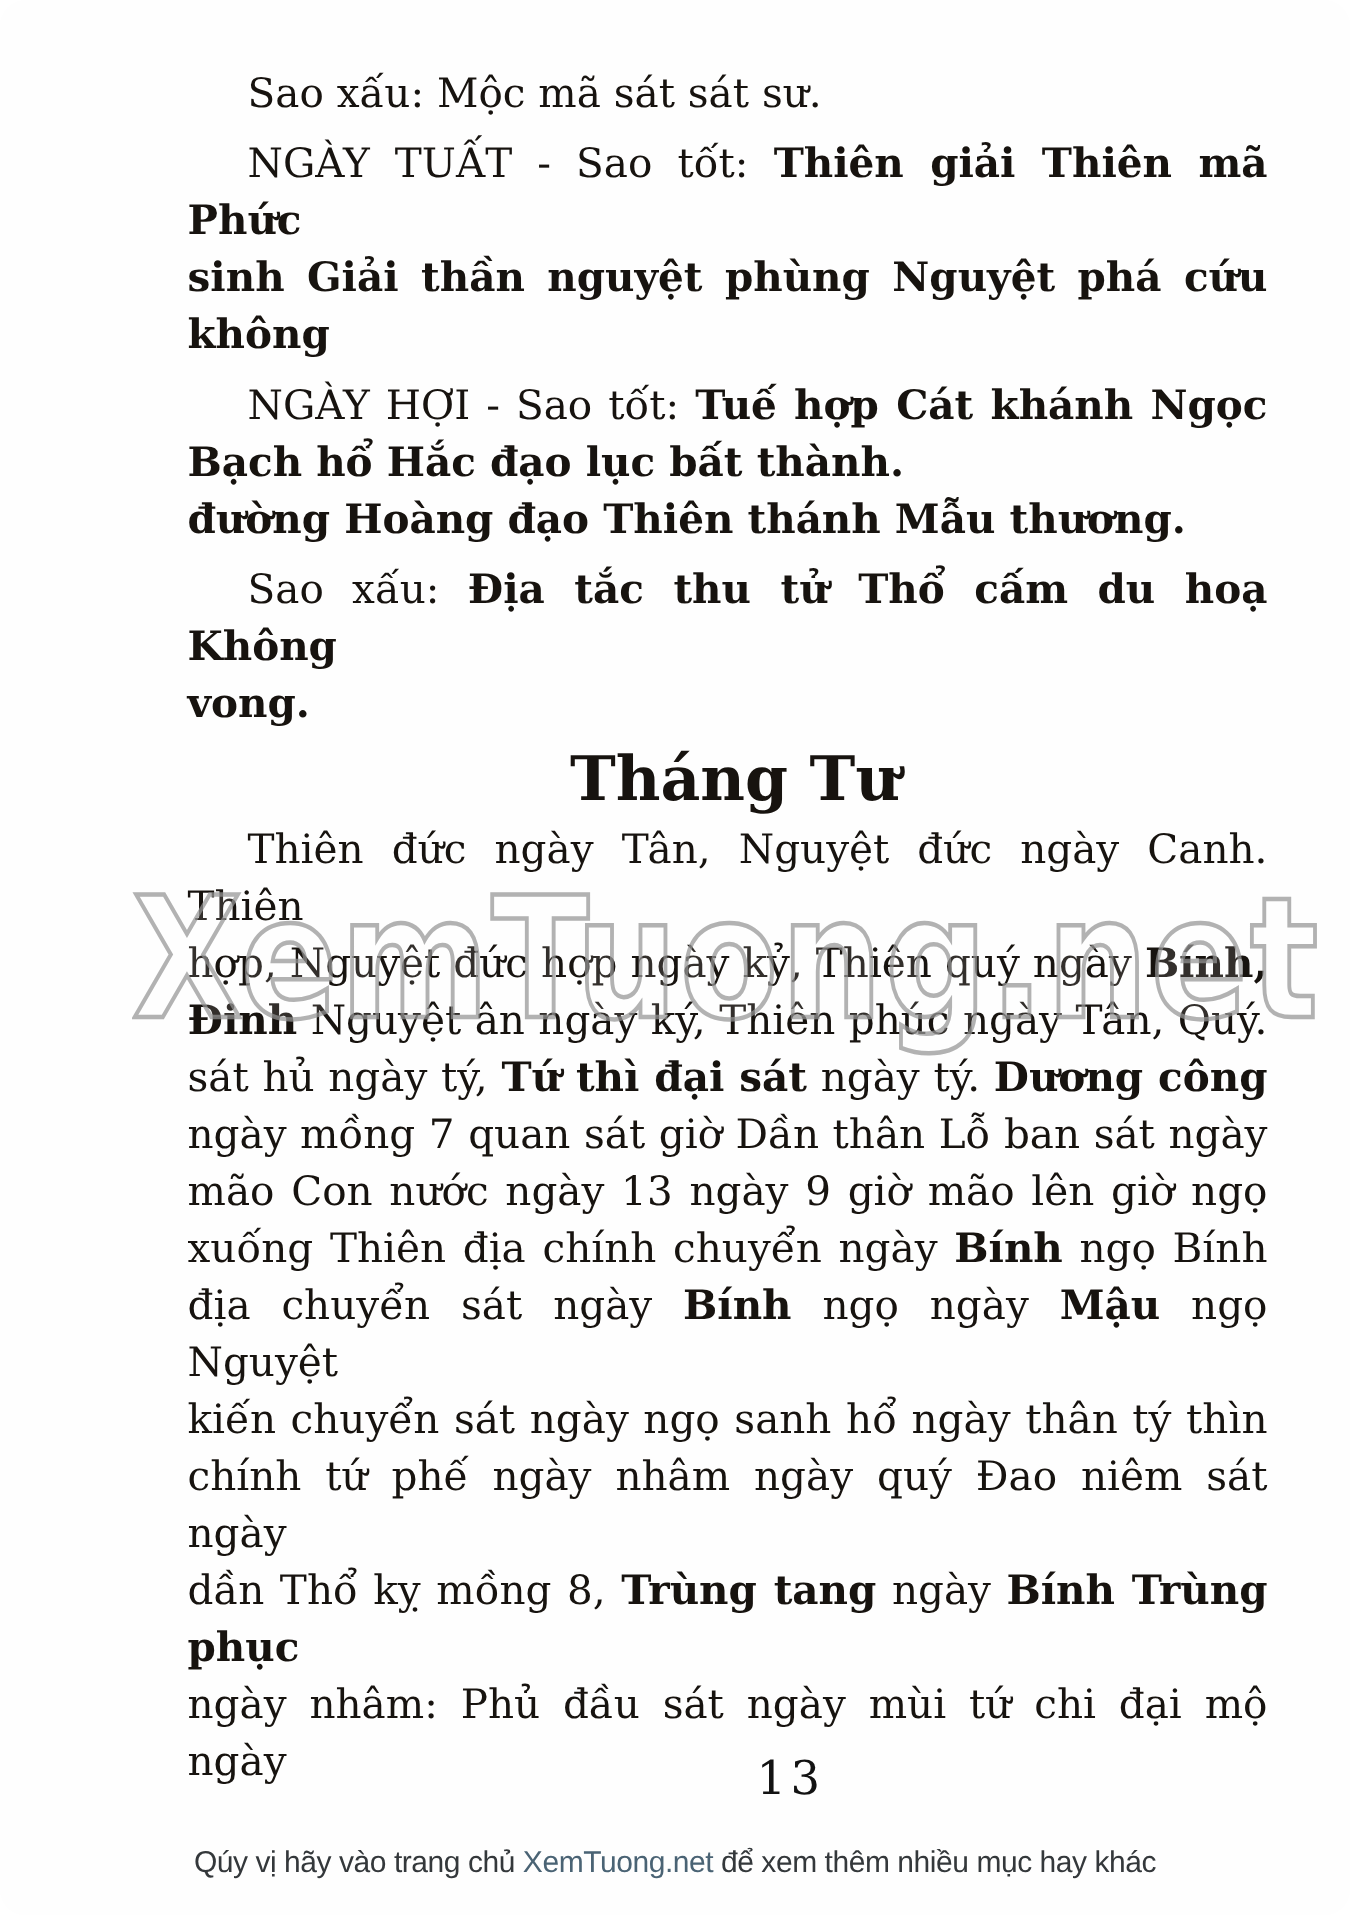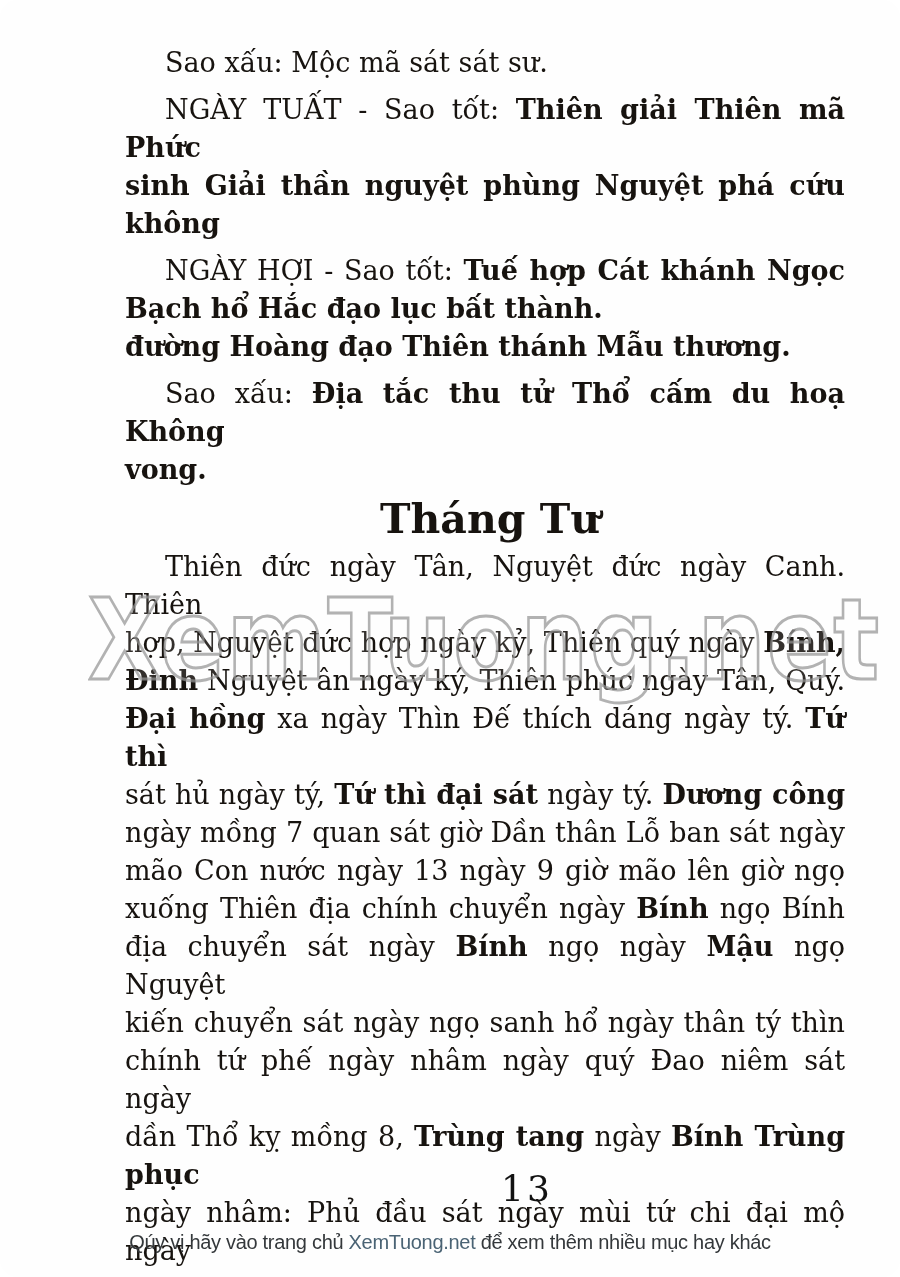--- a/index.html
+++ b/index.html
@@ -48,21 +48,21 @@
     transform:scaleX(0.85);
     transform-origin:left top;
     white-space:nowrap;
     pointer-events:none;
     z-index:5;
   }
   .page-number{
     position:absolute;
     top:1168px;left:527px;
     transform:translateX(-50%);
-    font-size:36px;
+    font-size:31px;
     letter-spacing:3px;
     color:#121212;
   }
   .footer{
     position:absolute;
     top:1231px;left:0;
     width:100%;
     text-align:center;
     font-family:"Liberation Sans", sans-serif;
     font-size:20px;
@@ -82,21 +82,20 @@
       <div class="line j"><span class="b">sinh Giải thần nguyệt phùng Nguyệt phá cứu không</span></div>
       <div class="line ind j"><span>NGÀY HỢI - Sao tốt: </span><span class="b">Tuế hợp Cát khánh Ngọc</span></div>
       <div class="line"><span class="b">Bạch hổ Hắc đạo lục bất thành.</span></div>
       <div class="line"><span class="b">đường Hoàng đạo Thiên thánh Mẫu thương.</span></div>
       <div class="line ind j"><span>Sao xấu: </span><span class="b">Địa tắc thu tử Thổ cấm du hoạ Không</span></div>
       <div class="line"><span class="b">vong.</span></div>
       <div class="heading">Tháng Tư</div>
       <div class="line ind j"><span>Thiên đức ngày Tân, Nguyệt đức ngày Canh. Thiên</span></div>
       <div class="line j"><span>hợp, Nguyệt đức hợp ngày kỷ, Thiên quý ngày </span><span class="b">Bính,</span></div>
       <div class="line j"><span class="b">Đinh</span><span> Nguyệt ân ngày ký, Thiên phúc ngày Tân, Quý.</span></div>
-      <div class="line j"><span class="b">Đại hồng</span><span> xa ngày Thìn Đế thích dáng ngày tý. </span><span class="b">Tứ thì</span></div>
       <div class="line j"><span>sát hủ ngày tý, </span><span class="b">Tứ thì đại sát</span><span> ngày tý. </span><span class="b">Dương công</span></div>
       <div class="line j"><span>ngày mồng 7 quan sát giờ Dần thân Lỗ ban sát ngày</span></div>
       <div class="line j"><span>mão Con nước ngày 13 ngày 9 giờ mão lên giờ ngọ</span></div>
       <div class="line j"><span>xuống Thiên địa chính chuyển ngày </span><span class="b">Bính</span><span> ngọ Bính</span></div>
       <div class="line j"><span>địa chuyển sát ngày </span><span class="b">Bính</span><span> ngọ ngày </span><span class="b">Mậu</span><span> ngọ Nguyệt</span></div>
       <div class="line j"><span>kiến chuyển sát ngày ngọ sanh hổ ngày thân tý thìn</span></div>
       <div class="line j"><span>chính tứ phế ngày nhâm ngày quý Đao niêm sát ngày</span></div>
       <div class="line j"><span>dần Thổ kỵ mồng 8, </span><span class="b">Trùng tang</span><span> ngày </span><span class="b">Bính Trùng phục</span></div>
       <div class="line j"><span>ngày nhâm: Phủ đầu sát ngày mùi tứ chi đại mộ ngày</span></div>
     </div>

